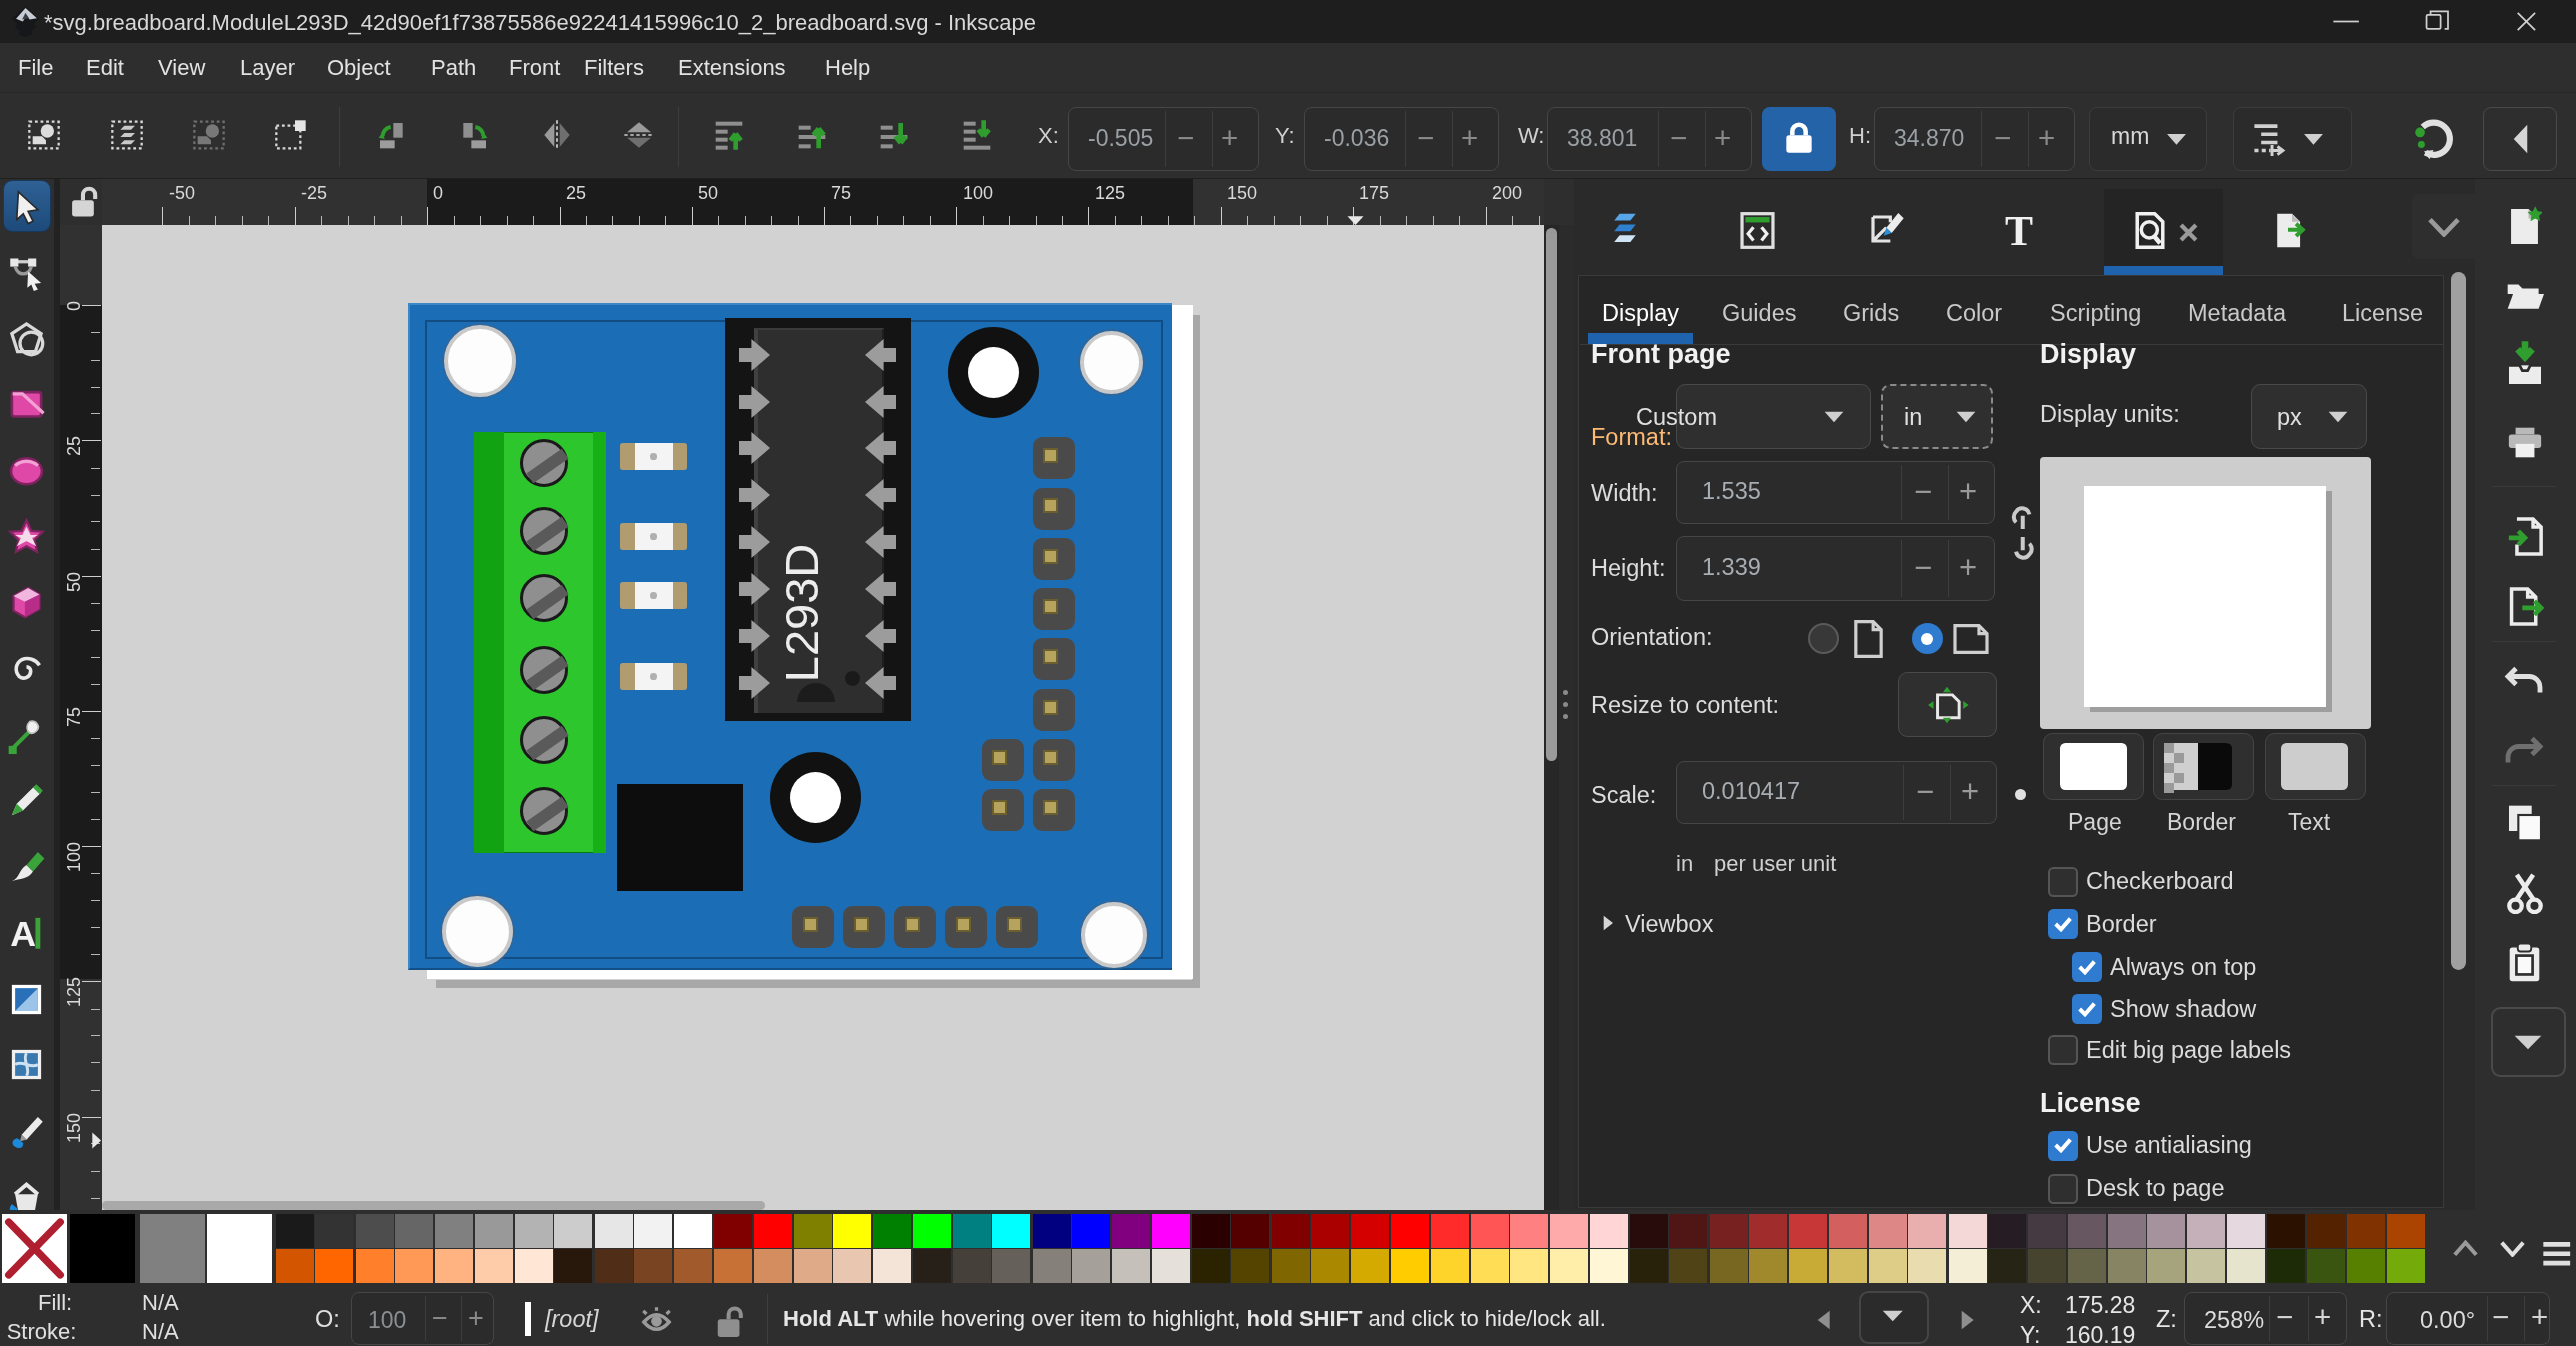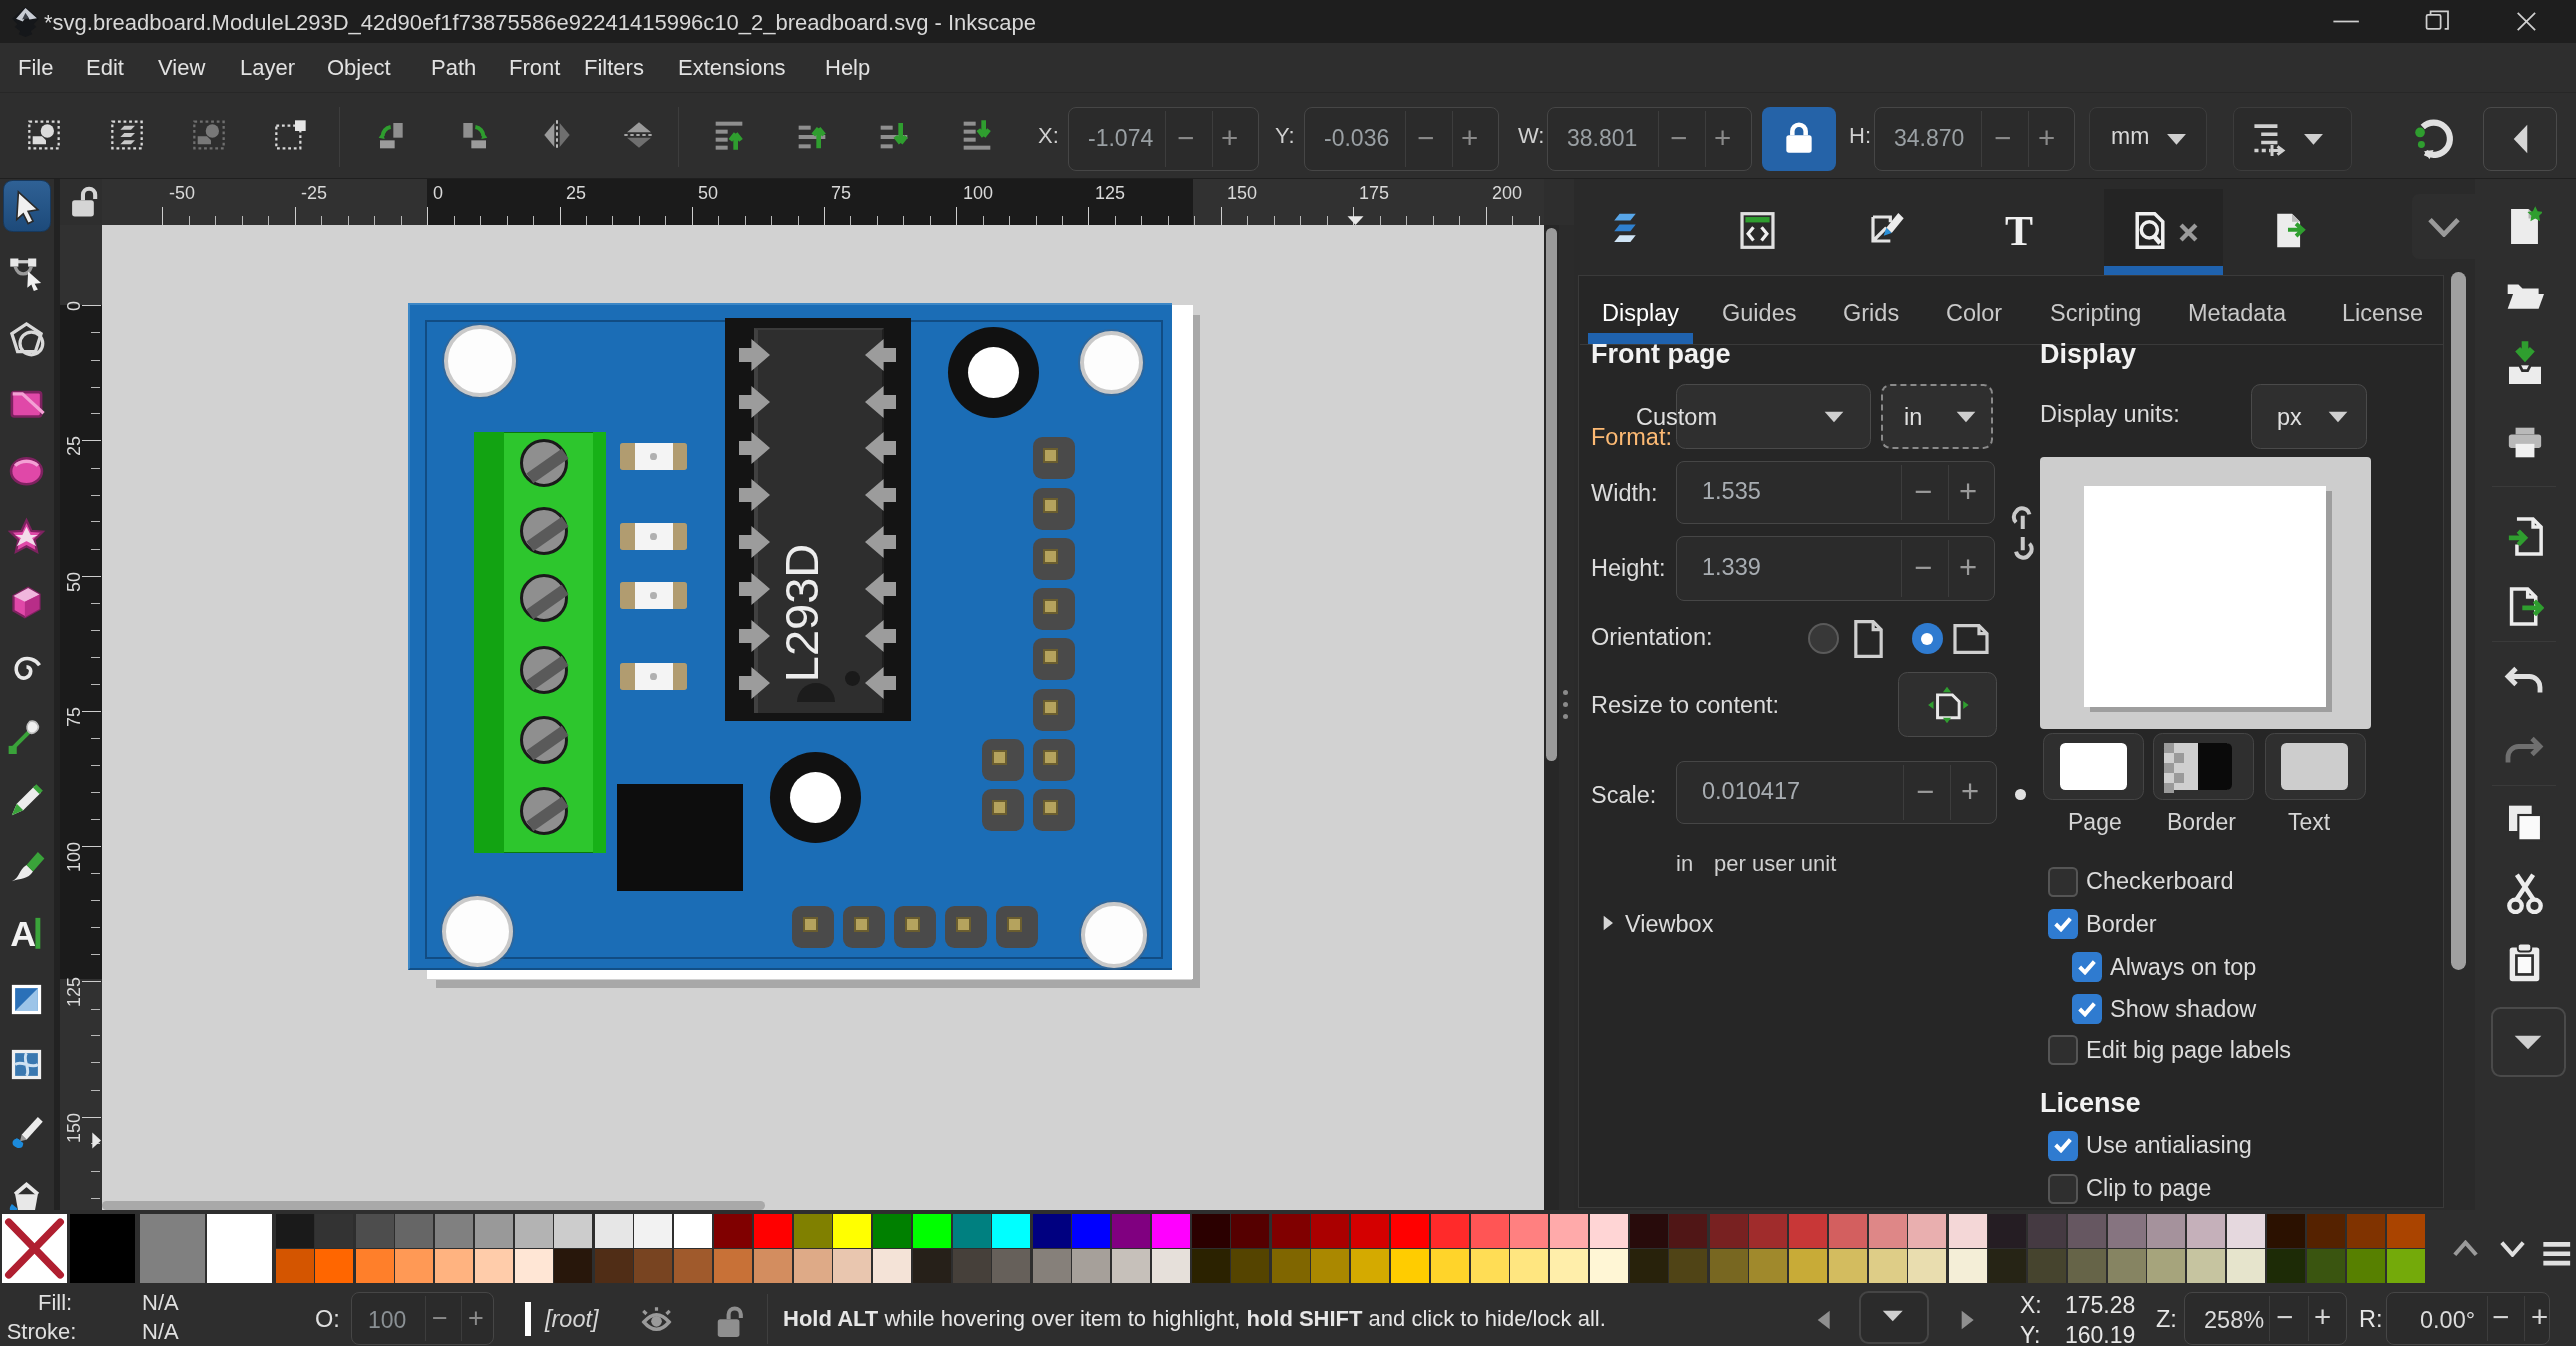--- a/index.html
+++ b/index.html
@@ -96,21 +96,21 @@
   </svg>
 <svg class="a" style="left:961px;top:119px" width="32" height="32" viewBox="0 0 48 48">
     <rect x="4" y="40" width="40" height="6" fill="#8f8f8f"></rect>
     <rect x="4" y="28" width="18" height="6" fill="#8f8f8f"></rect>
     <rect x="4" y="16" width="18" height="6" fill="#8f8f8f"></rect>
     <rect x="4" y="4" width="18" height="6" fill="#8f8f8f"></rect>
     <path d="M34 2 V26 M34 26 l-8 -10 M34 26 l8 -10" stroke="#2f9e2f" stroke-width="7" fill="none"></path>
   </svg>
 <div class="a" style="left:1038px;top:123px;font-size:22px;color:#d0d0d0;white-space:nowrap;">X:</div>
 <div class="a" style="left:1068px;top:107px;width:191px;height:64px;background:#2b2b2b;border:1.3px solid #464646;border-radius:8px"></div>
-<div class="a" style="left:1088px;top:125px;font-size:23px;color:#9aa0a4;white-space:nowrap;">-1.074</div>
+<div class="a" style="left:1088px;top:125px;font-size:23px;color:#9aa0a4;white-space:nowrap;">-0.505</div>
 <div class="a" style="left:1165px;top:111px;width:1.3px;height:56px;background:#3d3d3d"></div>
 <div class="a" style="left:1212px;top:111px;width:1.3px;height:56px;background:#3d3d3d"></div>
 <div class="a" style="left:1177px;top:121px;font-size:29.5px;color:#8a8a8a;white-space:nowrap;">−</div>
 <div class="a" style="left:1221px;top:121px;font-size:29.5px;color:#8a8a8a;white-space:nowrap;">+</div>
 <div class="a" style="left:1275px;top:123px;font-size:22px;color:#d0d0d0;white-space:nowrap;">Y:</div>
 <div class="a" style="left:1304px;top:107px;width:195px;height:64px;background:#2b2b2b;border:1.3px solid #464646;border-radius:8px"></div>
 <div class="a" style="left:1324px;top:125px;font-size:23px;color:#9aa0a4;white-space:nowrap;">-0.036</div>
 <div class="a" style="left:1405px;top:111px;width:1.3px;height:56px;background:#3d3d3d"></div>
 <div class="a" style="left:1452px;top:111px;width:1.3px;height:56px;background:#3d3d3d"></div>
 <div class="a" style="left:1417px;top:121px;font-size:29.5px;color:#8a8a8a;white-space:nowrap;">−</div>
@@ -610,21 +610,21 @@
 <div class="a" style="left:2110px;top:996px;font-size:23.5px;color:#dcdcdc;white-space:nowrap;">Show shadow</div>
 <div class="a" style="left:2048px;top:1035px;width:29.5px;height:29.5px;background:#2f2f2f;border:2px solid #555;border-radius:5.4px"></div>
 <div class="a" style="left:2086px;top:1037px;font-size:23.5px;color:#dcdcdc;white-space:nowrap;">Edit big page labels</div>
 <div class="a" style="left:2040px;top:1088px;font-size:27px;color:#f2f2f2;white-space:nowrap;"><b>License</b></div>
 <div class="a" style="left:2048px;top:1131px;width:29.5px;height:29.5px;background:#2f7bd0;border-radius:5.4px"></div>
 <svg class="a" style="left:2053px;top:1137px" width="20" height="16" viewBox="0 0 15 12">
     <path d="M2 6 L6 10 L13 2" stroke="#fff" stroke-width="3" fill="none"></path>
   </svg>
 <div class="a" style="left:2086px;top:1132px;font-size:23.5px;color:#dcdcdc;white-space:nowrap;">Use antialiasing</div>
 <div class="a" style="left:2048px;top:1174px;width:29.5px;height:29.5px;background:#2f2f2f;border:2px solid #555;border-radius:5.4px"></div>
-<div class="a" style="left:2086px;top:1175px;font-size:23.5px;color:#dcdcdc;white-space:nowrap;">Clip to page</div>
+<div class="a" style="left:2086px;top:1175px;font-size:23.5px;color:#dcdcdc;white-space:nowrap;">Desk to page</div>
 <div class="a" style="left:2451px;top:272px;width:14.8px;height:698px;background:#a0a0a0;border-radius:7.4px"></div>
 <div class="a" style="left:2475px;top:179px;width:101px;height:1031px;background:#2e2e2e"></div>
 <svg class="a" style="left:2507px;top:205px" width="35" height="43" viewBox="0 0 26 32">
     <path d="M3 3 h13 l7 7 v19 h-20 Z" fill="#ececec"></path>
     <path d="M16 3 v7 h7" fill="#b5b5b5"></path>
     <path d="M21 1 l1.8 3.6 4 .6 -2.9 2.8 .7 4 -3.6 -1.9 -3.6 1.9 .7 -4 -2.9 -2.8 4 -.6 Z" fill="#2f9e2f"></path>
   </svg>
 <svg class="a" style="left:2505px;top:279px" width="39" height="34" viewBox="0 0 29 25">
     <path d="M2 4 h8 l3 3 h12 v4 h-23 Z" fill="#ececec"></path>
     <path d="M2 22 l4 -11 h23 l-4 11 Z" fill="#ececec"></path>

